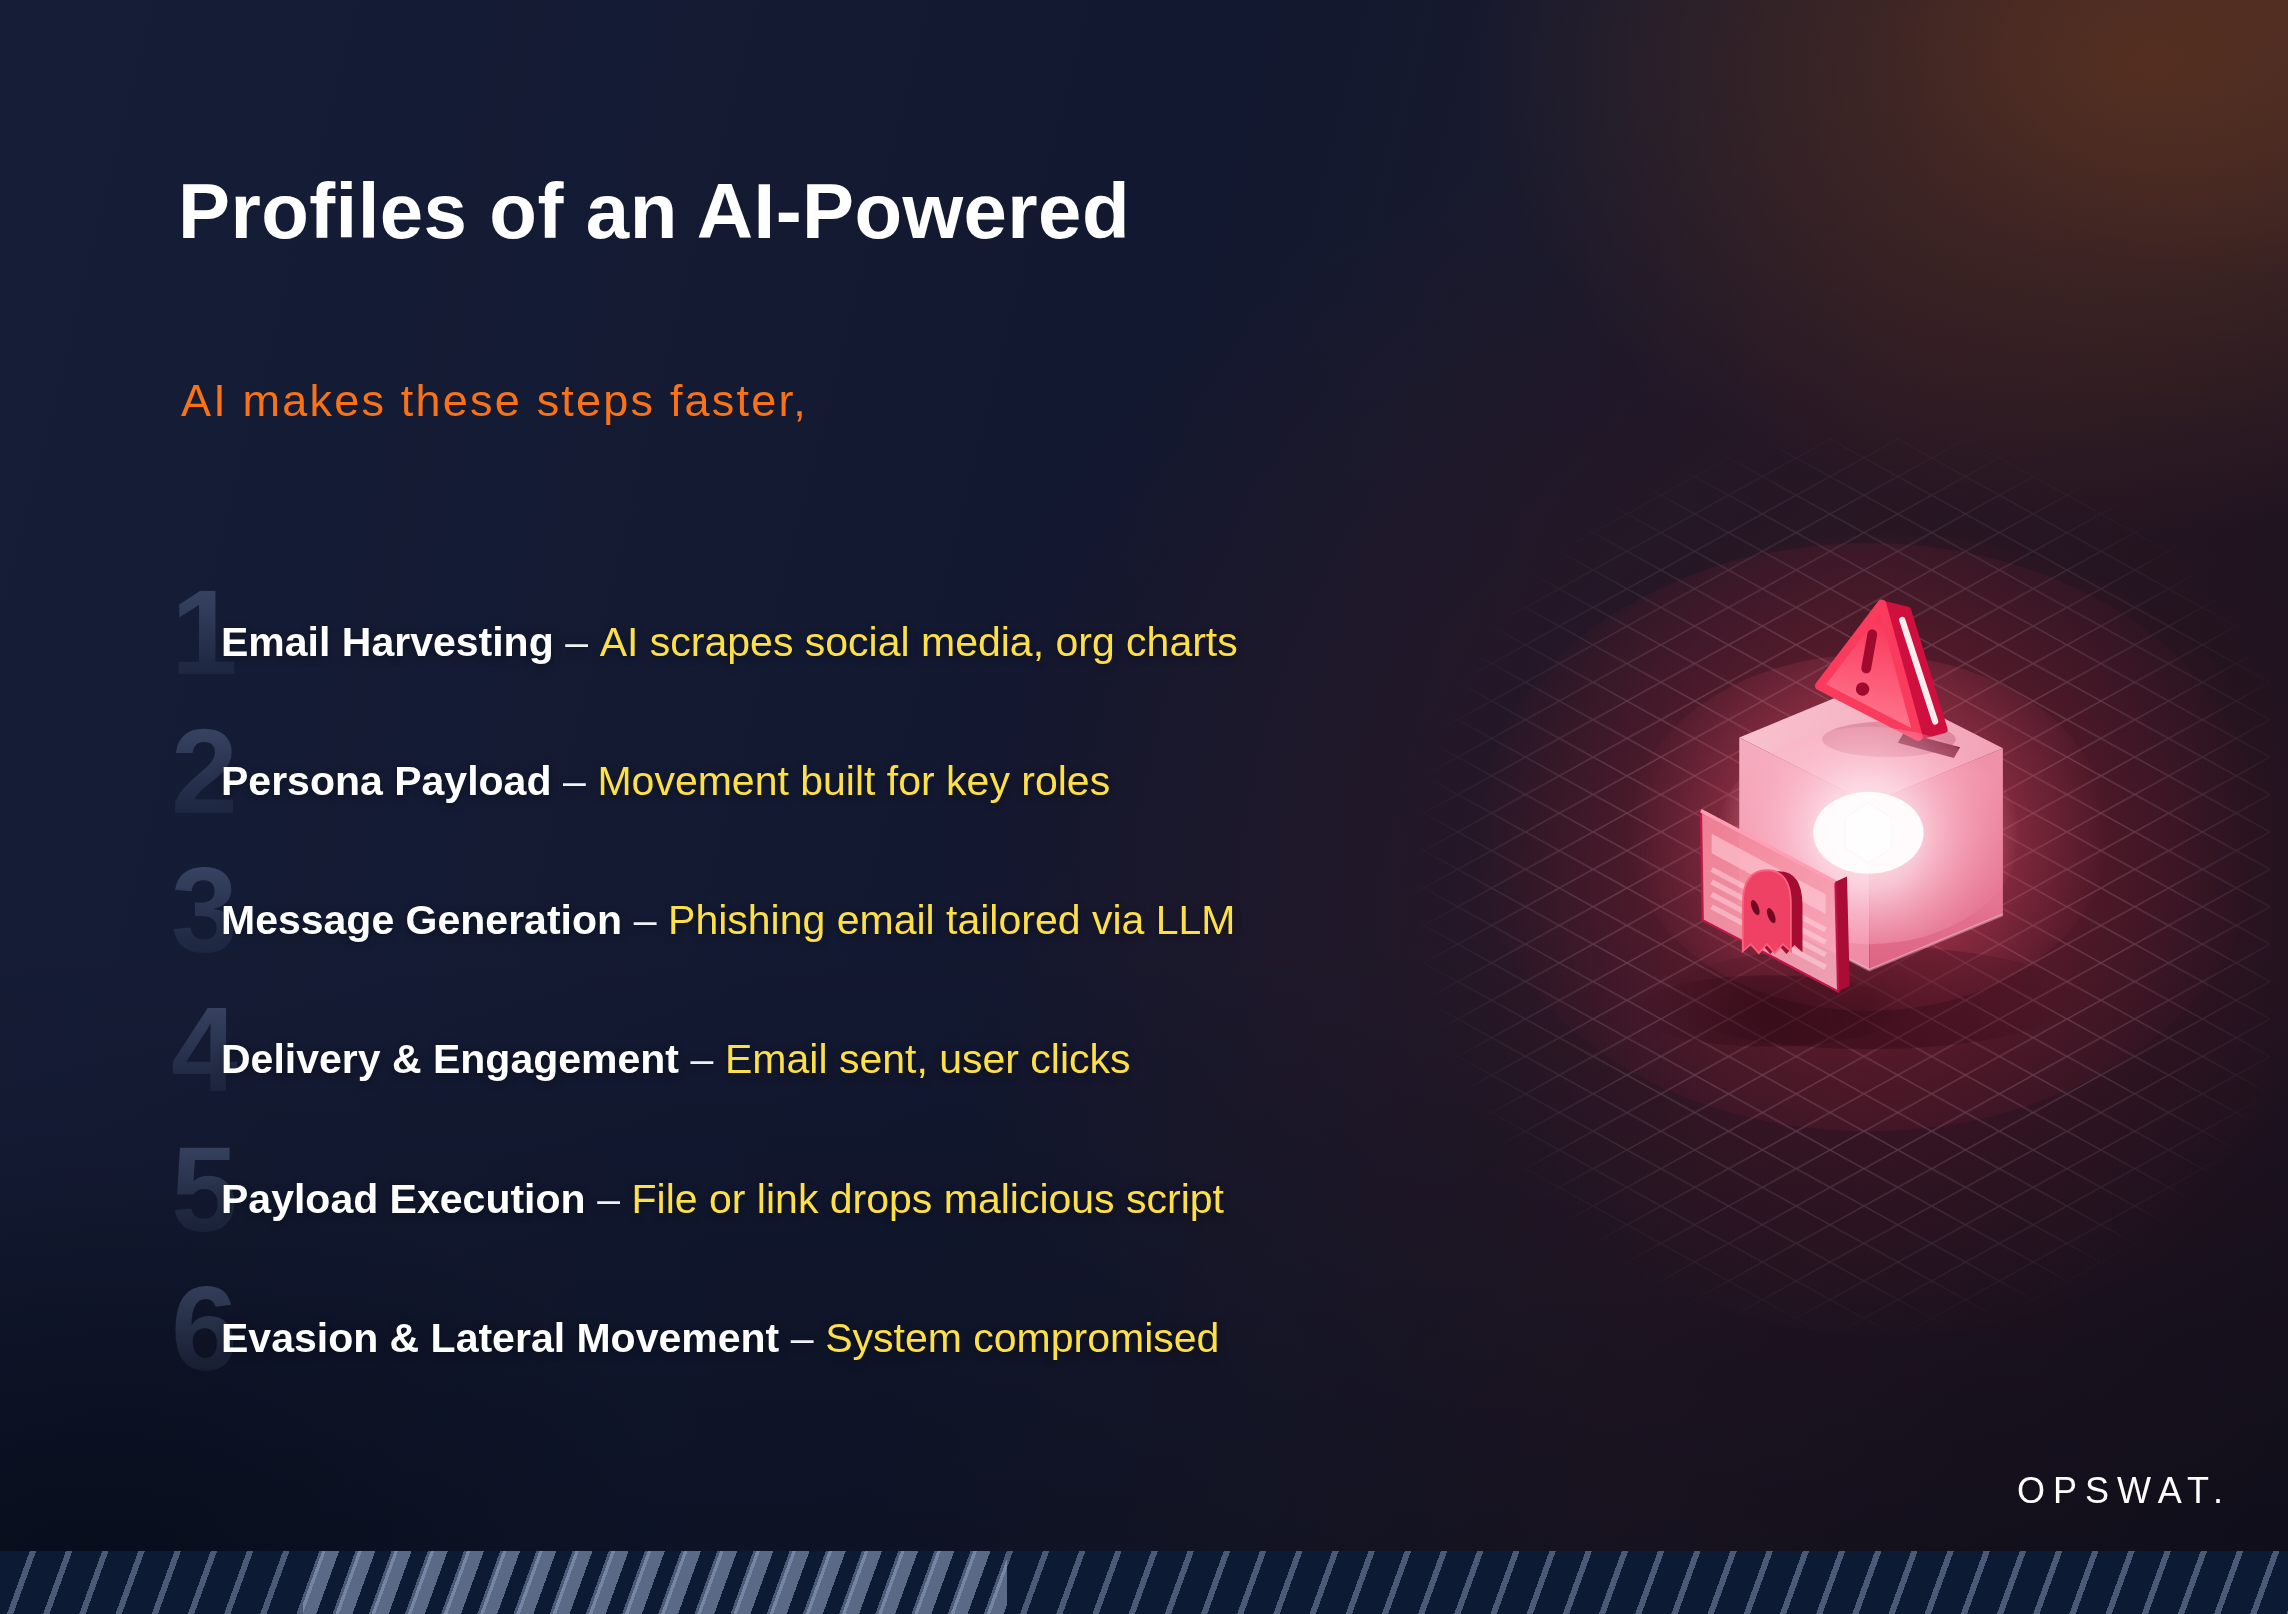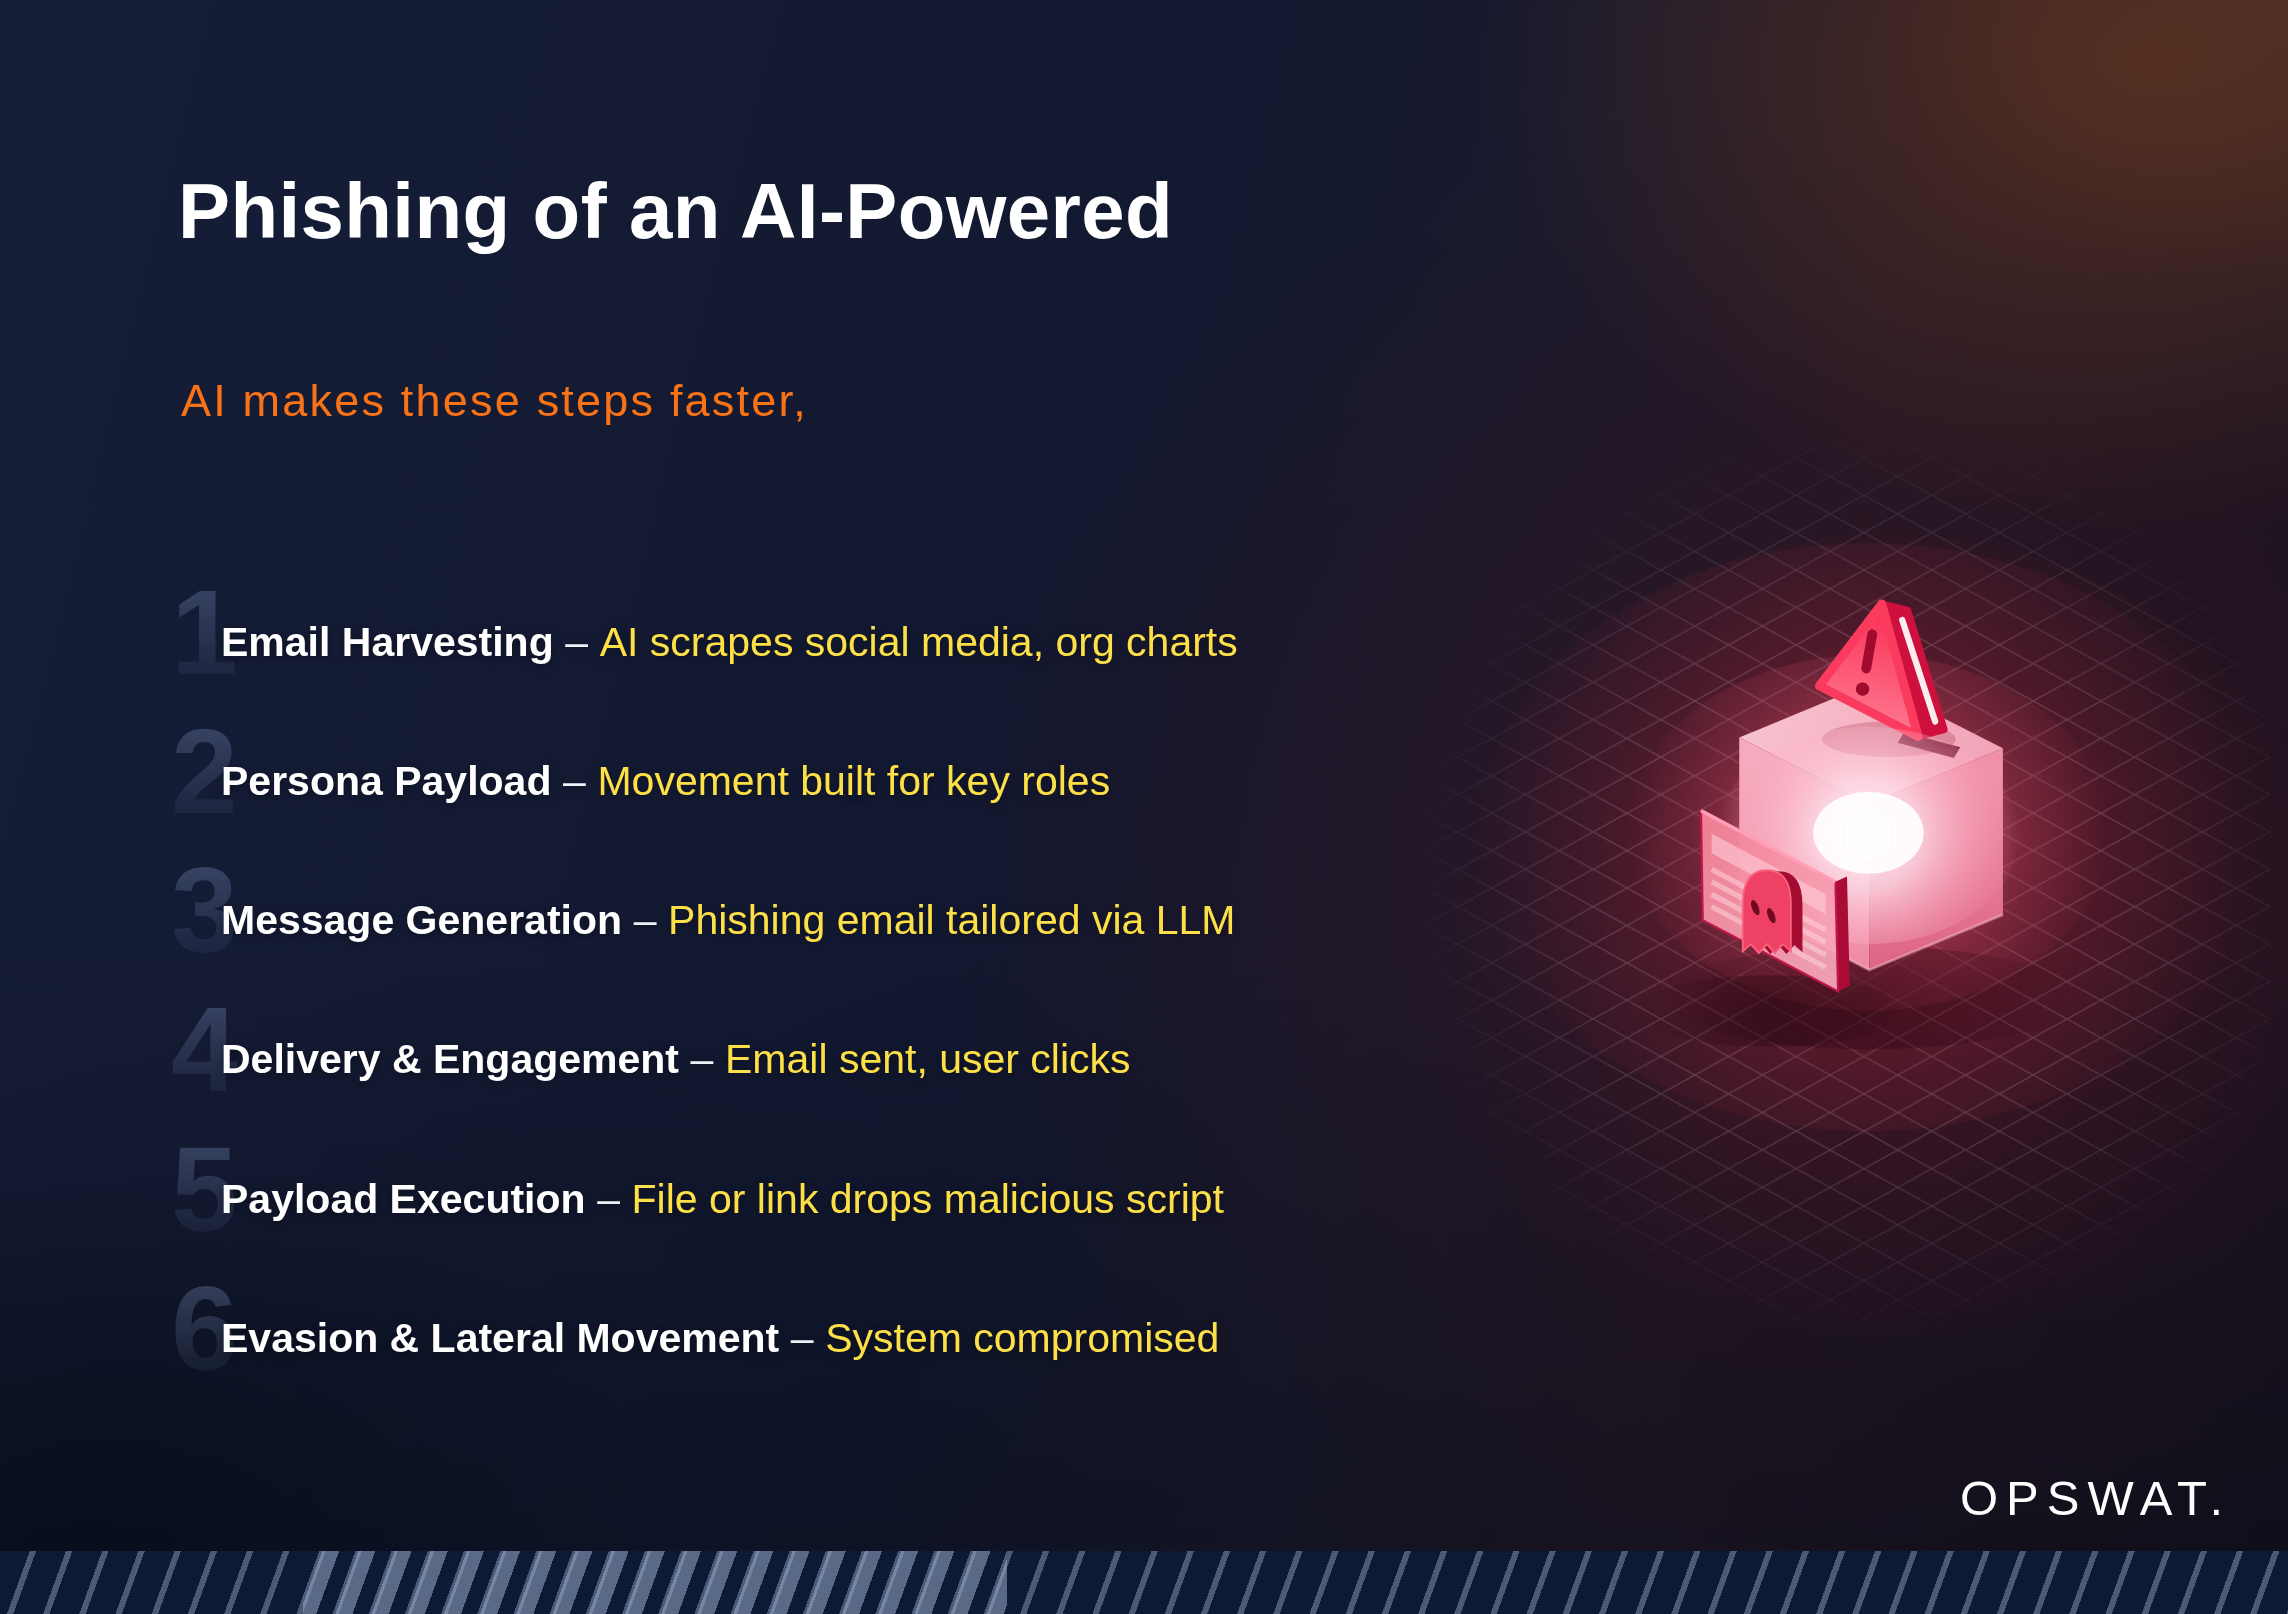--- a/index.html
+++ b/index.html
@@ -47,41 +47,41 @@
       text-shadow:none;
     }
   }
   .step-text{position:relative;z-index:1;}
   .step-label{font-weight:700;color:#ffffff;}
   .step-dash{font-weight:400;color:#eef1f6;margin:0 11.6px;}
   .step-desc{font-weight:400;color:#fde047;}
   .illu{position:absolute;left:1390px;top:383px;pointer-events:none;}
   .logo{
     position:absolute;right:57px;top:1470px;
-    font-size:49px;font-weight:400;letter-spacing:8px;color:#ffffff;
+    font-size:36px;font-weight:400;letter-spacing:8px;color:#ffffff;
   }
   .footer-bar{
     position:absolute;left:0;bottom:0;width:2288px;height:64px;
     background:
       repeating-linear-gradient(110deg, rgba(150,168,200,0) 0 28px, rgba(150,168,200,0.45) 28px 34px),
       #0d1a33;
   }
   .stripes-thick{
     position:absolute;left:303px;top:0;width:704px;height:64px;
     background:repeating-linear-gradient(110deg, rgba(150,168,200,0) 0 18px, rgba(152,170,202,0.55) 18px 34px);
   }
 </style>
 </head>
 <body>
 
 <div class="stage">
   <div class="bg"></div>
   <div class="bg-darken"></div>
 
-  <h1 class="title"><span>Phishing of an AI-Powered</span><br></h1>
+  <h1 class="title"><span>Profiles of an AI-Powered</span><br></h1>
 
   <p class="subtitle"><span>AI makes these steps faster,</span><br></p>
 
   <section class="steps">
 
   <div class="step" style="top: 617px;">
         <span class="step-num">1</span>
         <span class="step-text">
           <span class="step-label">Email Harvesting</span><span class="step-dash">–</span><span class="step-desc">AI scrapes social media, org charts</span>
         </span>

